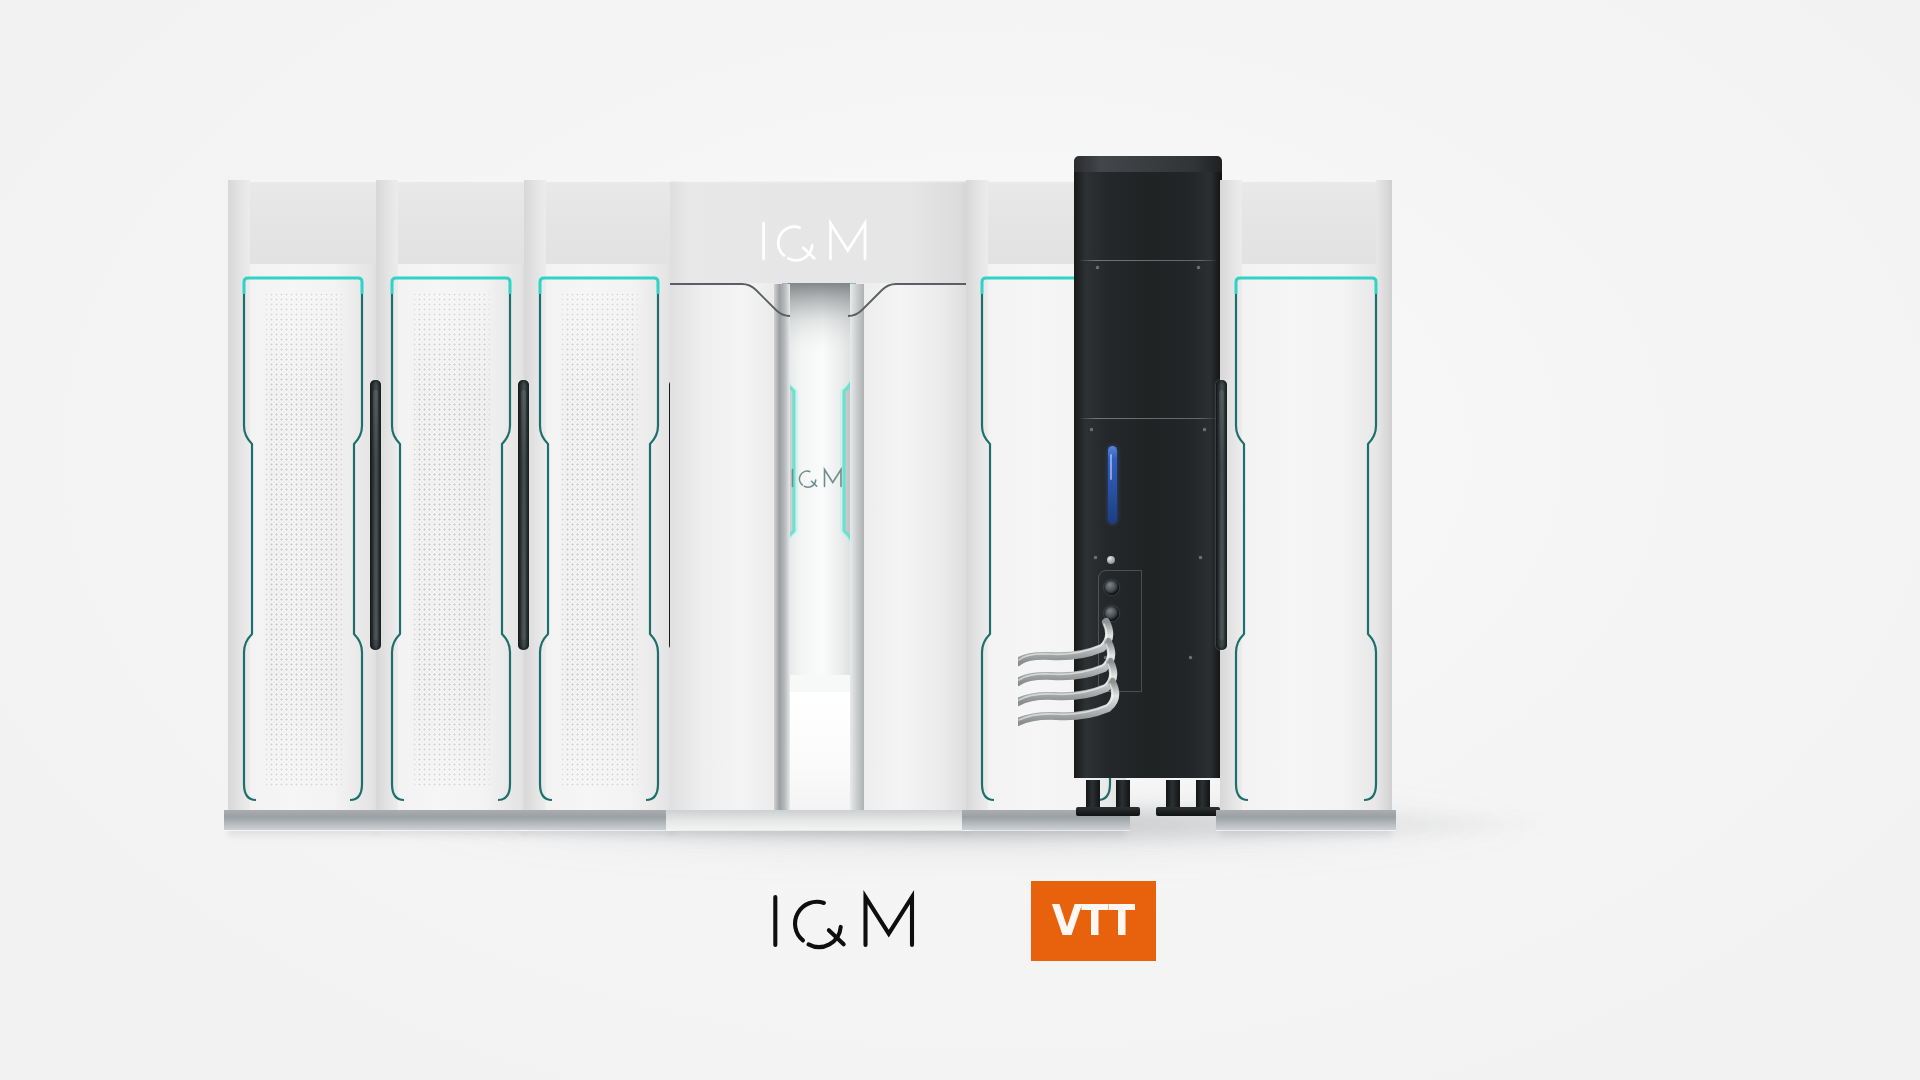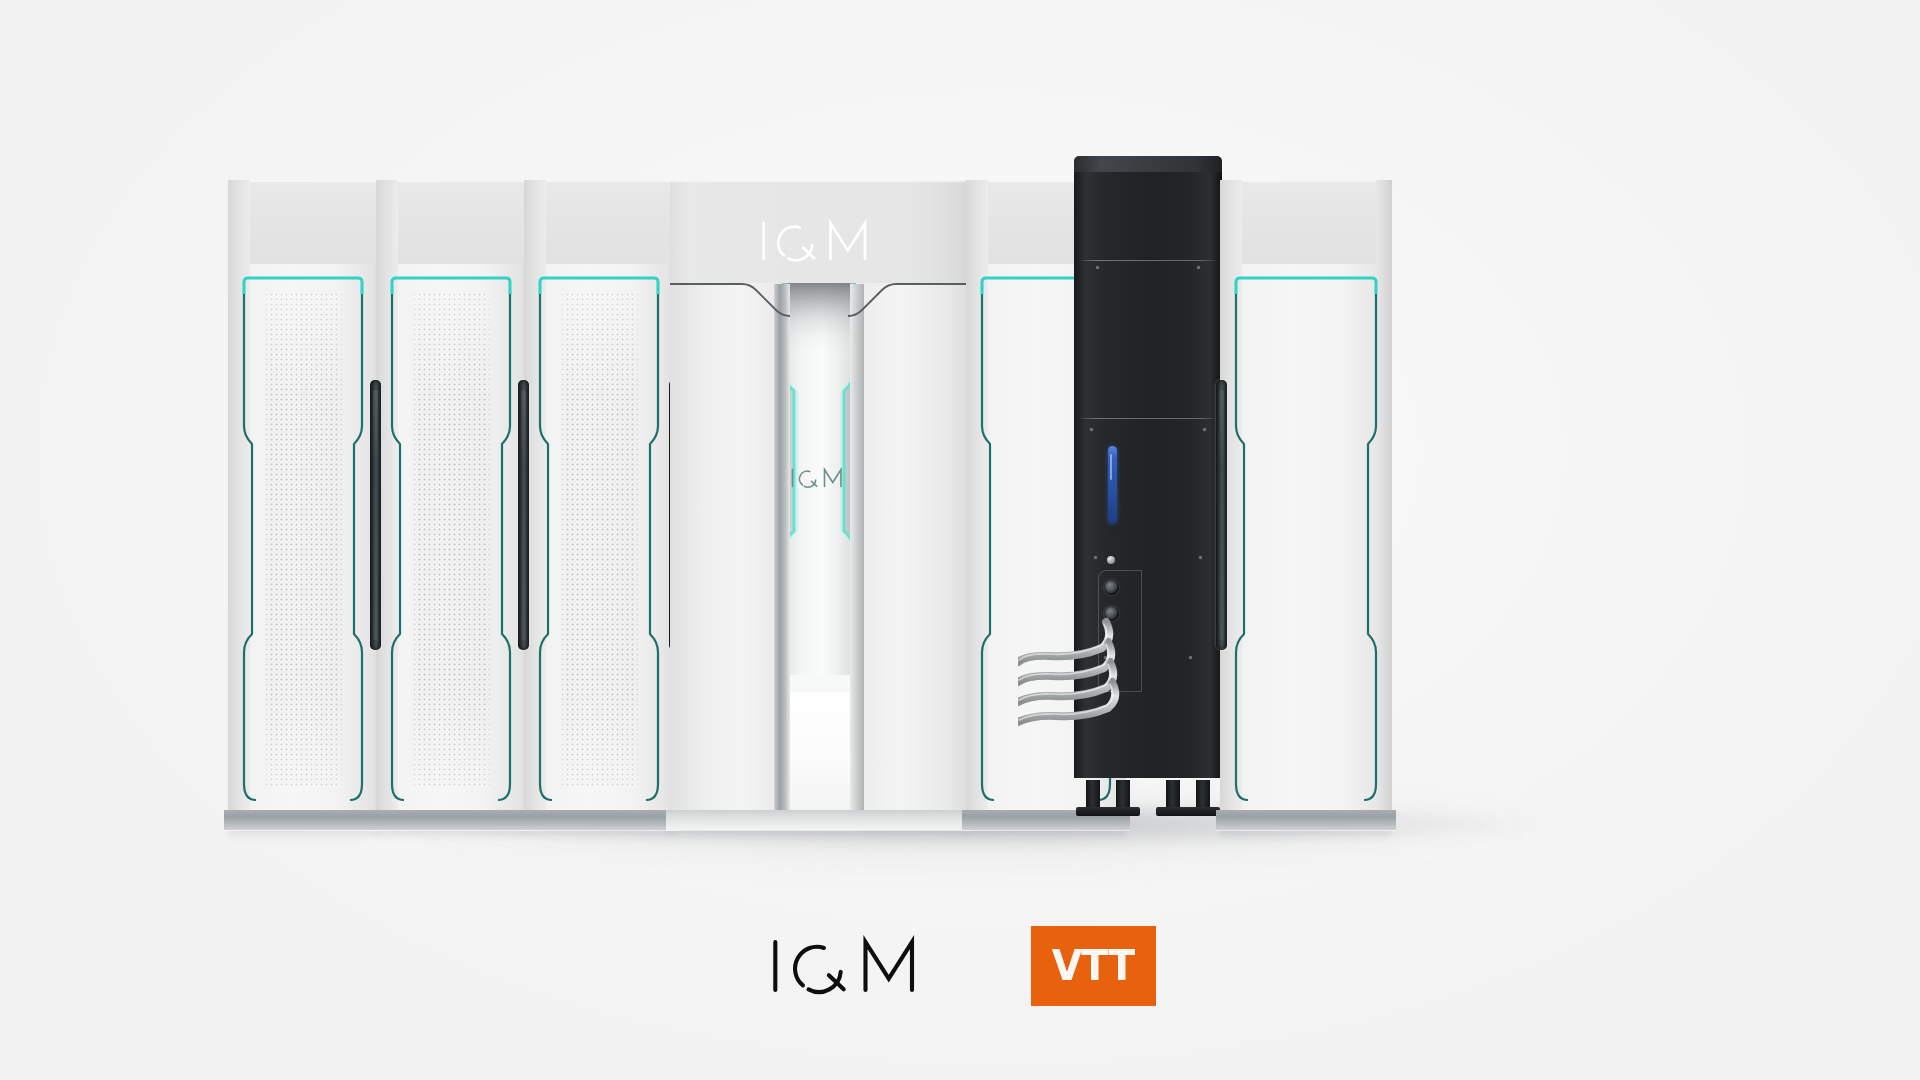--- a/index.html
+++ b/index.html
@@ -309,21 +309,21 @@
     left: -10px; right: -10px; bottom: 0;
     height: 9px;
     background: linear-gradient(180deg, #2c3032, #101213);
     border-radius: 2px;
   }
 
   
   #logos {
     position: absolute;
     left: 0; right: 0;
-    top: 911px;
+    top: 866px;
     height: 110px;
     display: flex;
     align-items: center;
     justify-content: center;
     gap: 96px;
   }
   #iqm-logo-bottom { width: 170px; height: 62px; }
   #vtt-logo {
     width: 125px;
     height: 80px;

